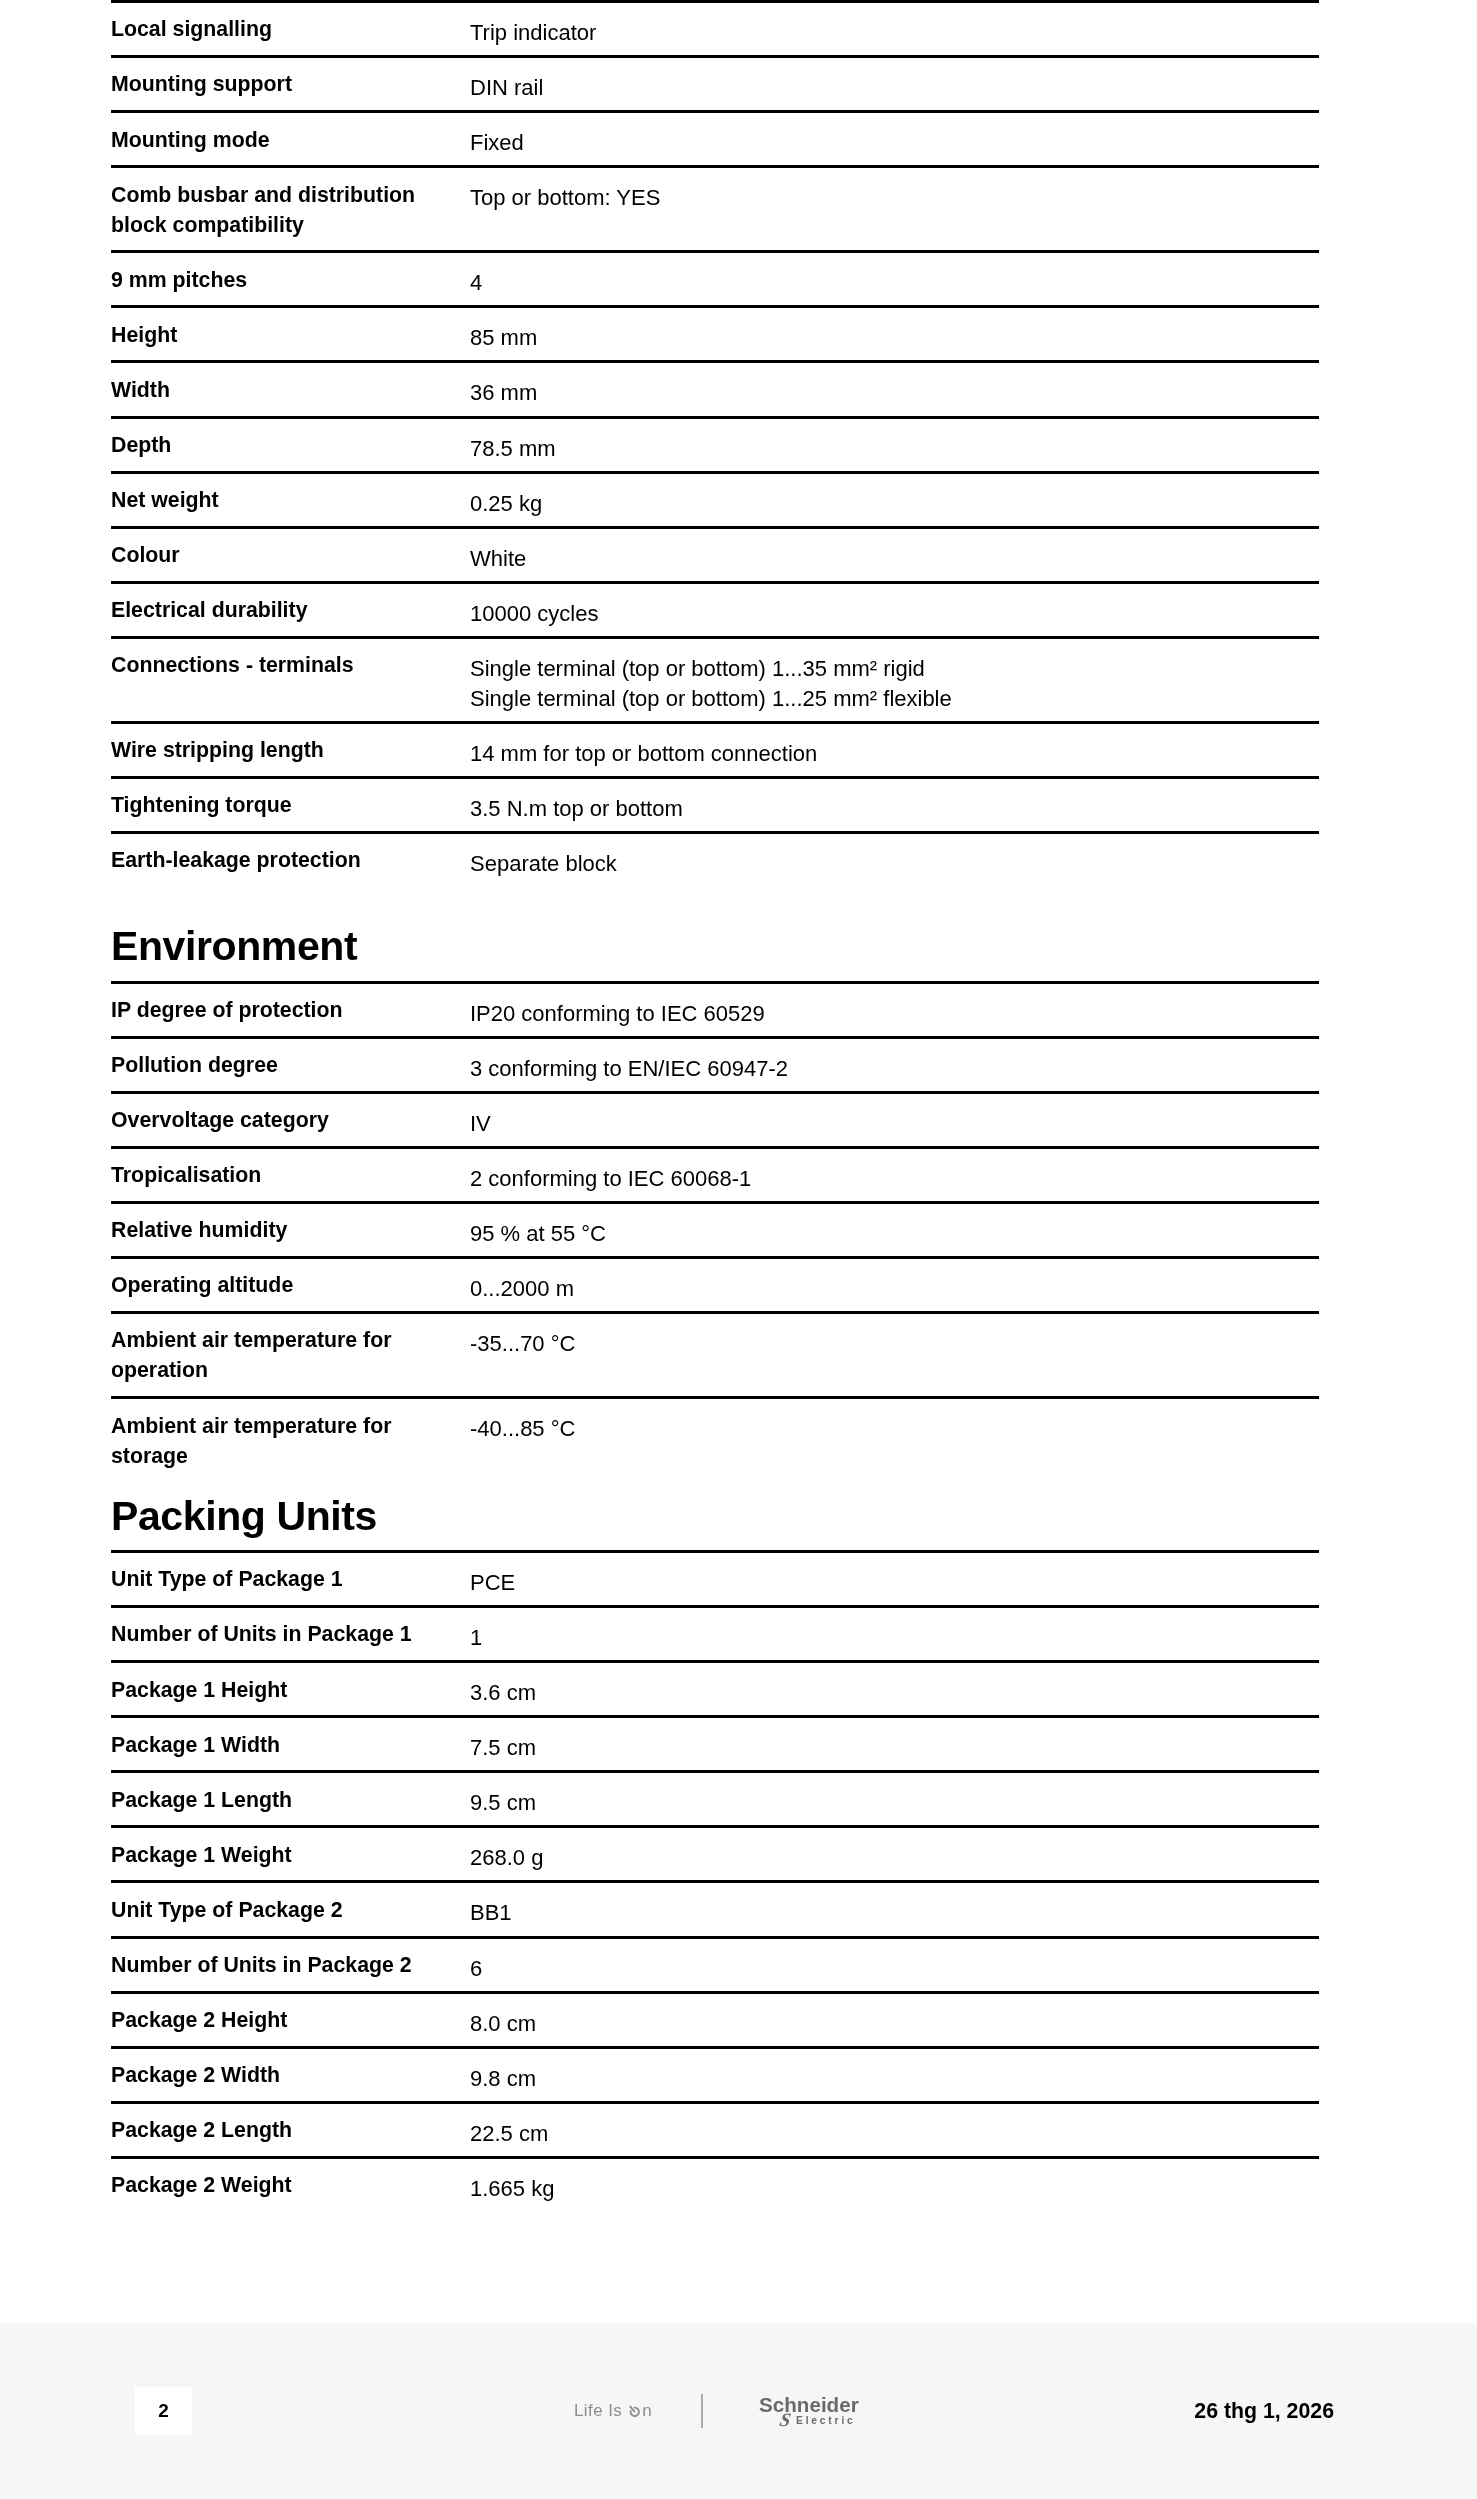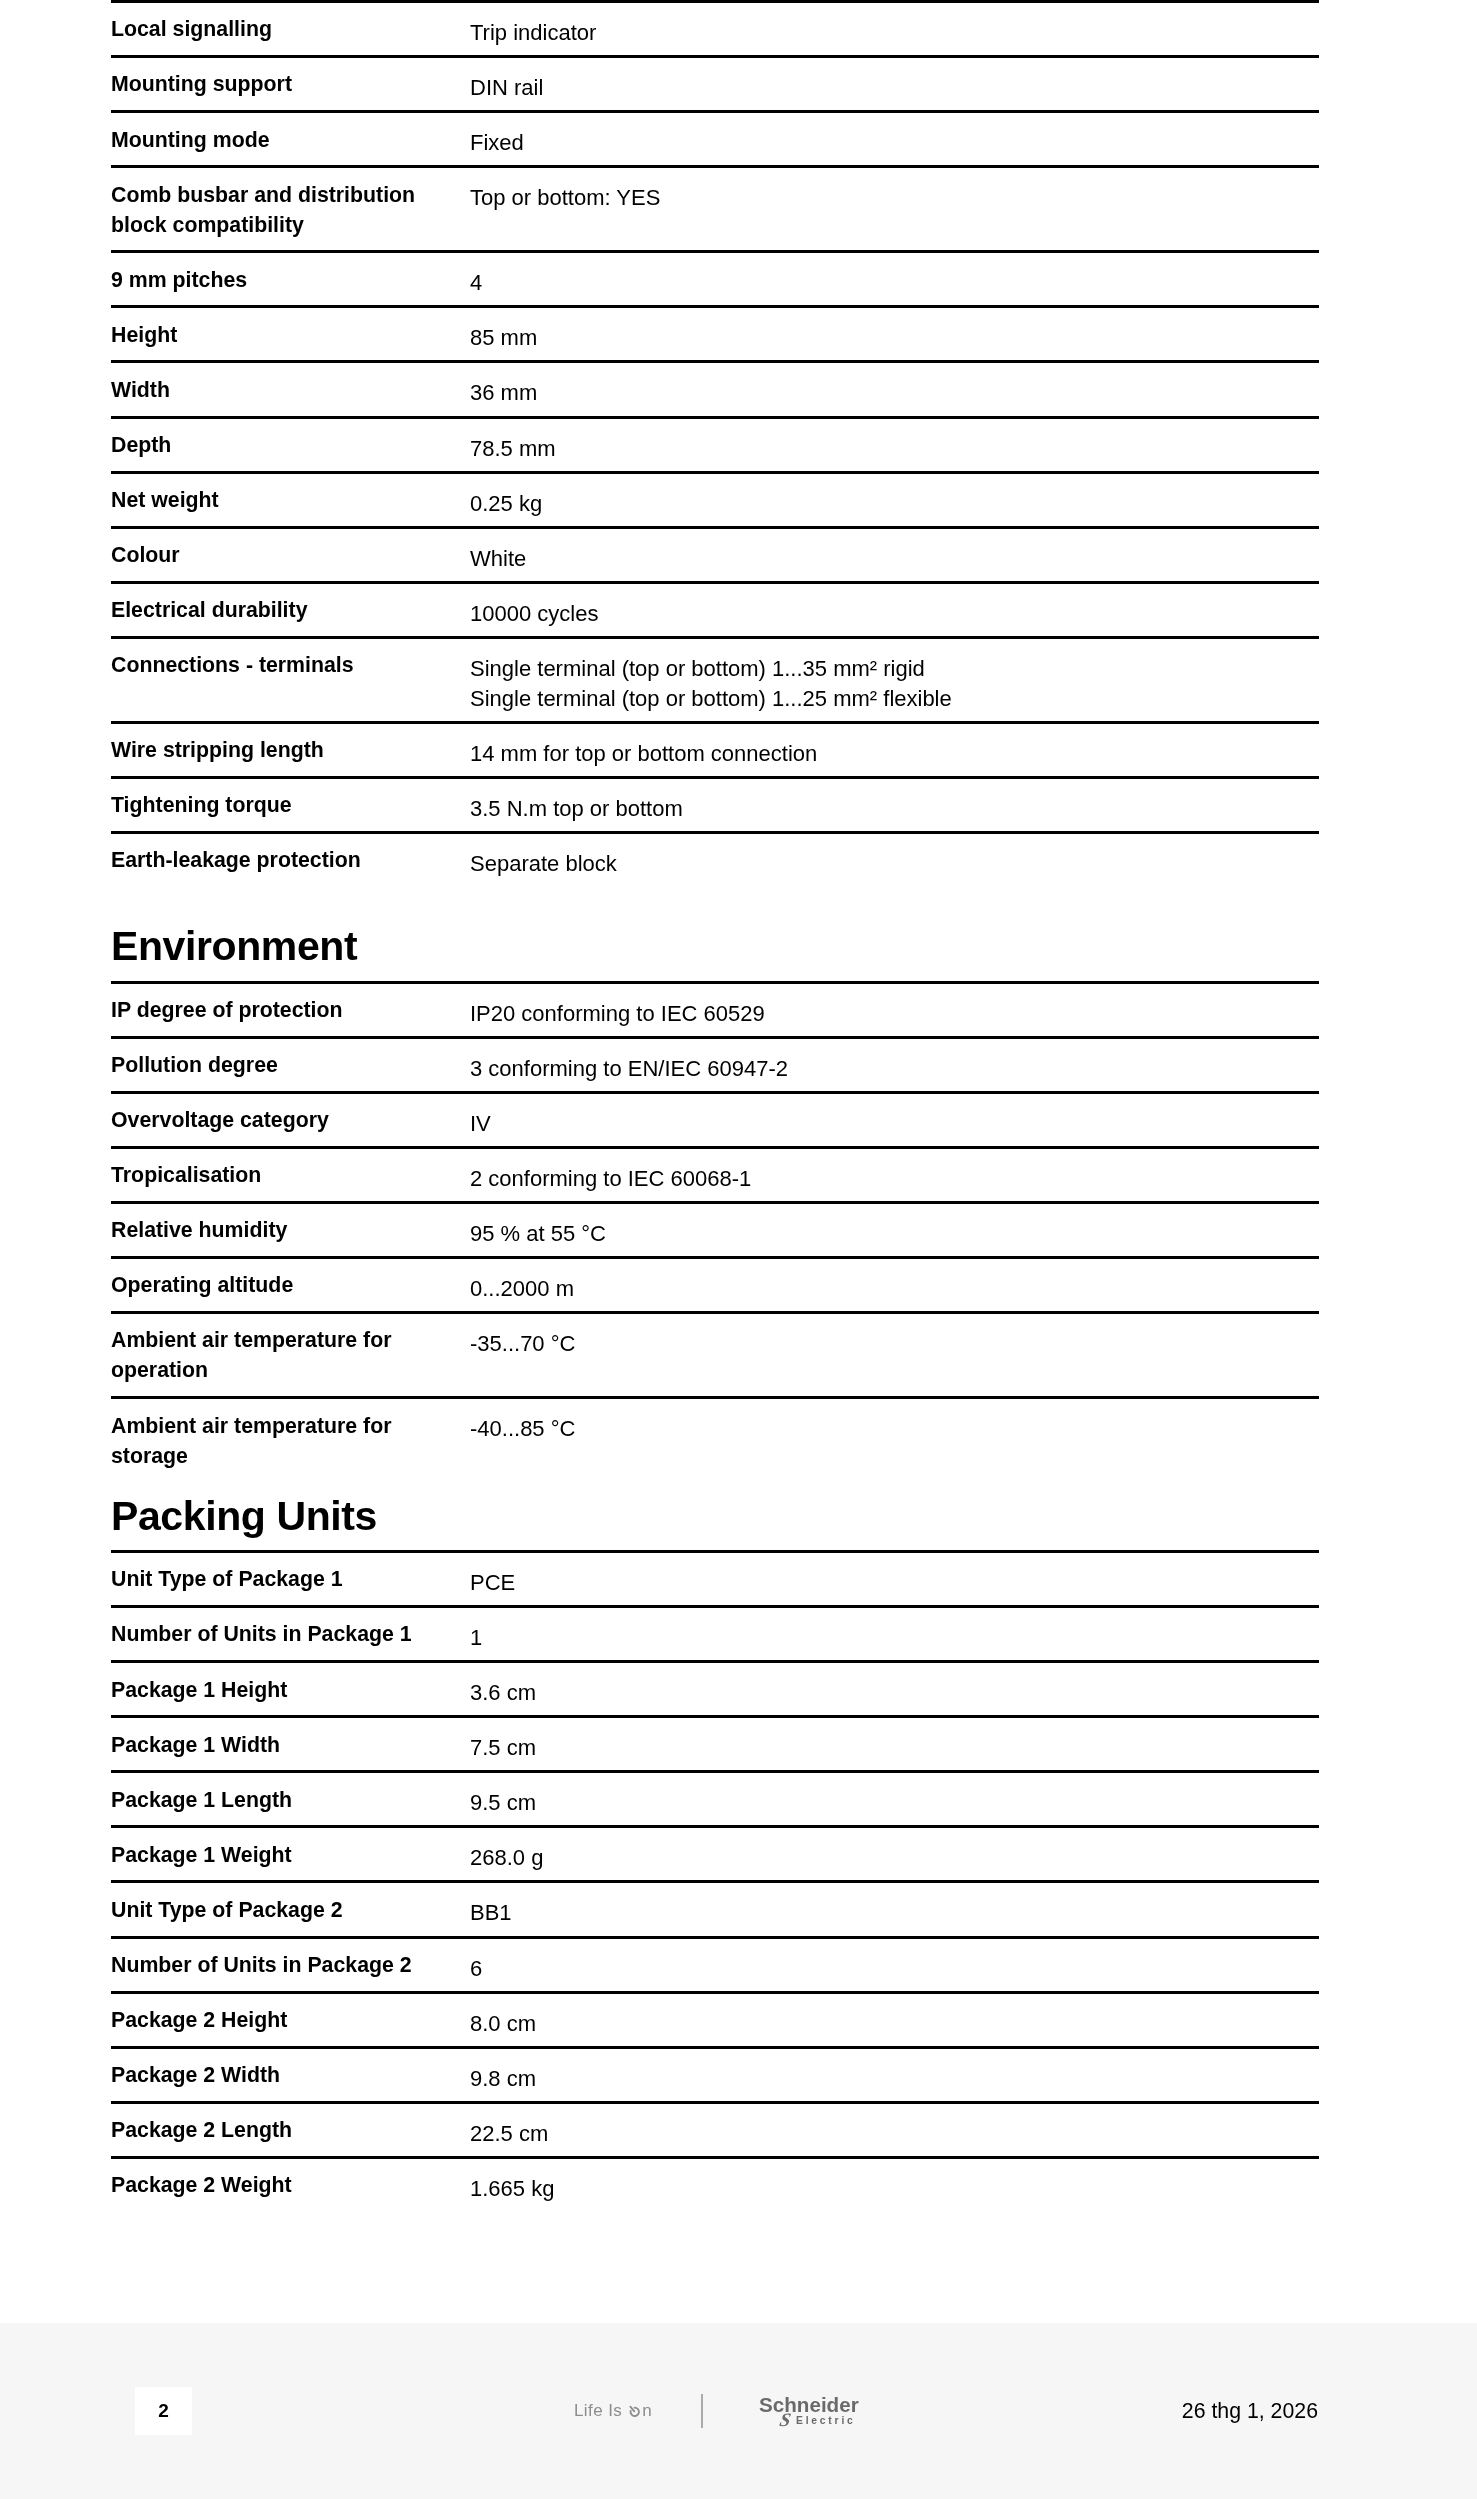--- a/index.html
+++ b/index.html
@@ -104,24 +104,24 @@
     transform:skewX(-12deg);
   }
   .electric{
     font-size:10.3px;
     letter-spacing:2.8px;
     color:#6a6a6d;
     font-weight:bold;
   }
   .doc-date{
     position:absolute;
-    right:160px;top:50%;
+    right:144px;top:50%;
     transform:translateY(-50%);
     font-size:21.3px;
-    font-weight:normal;
+    font-weight:bold;
     color:#000;
     margin-left:8px;
   }
 </style>
 </head>
 <body>
 
 <div class="page">
 
   <div class="content" id="sections">

